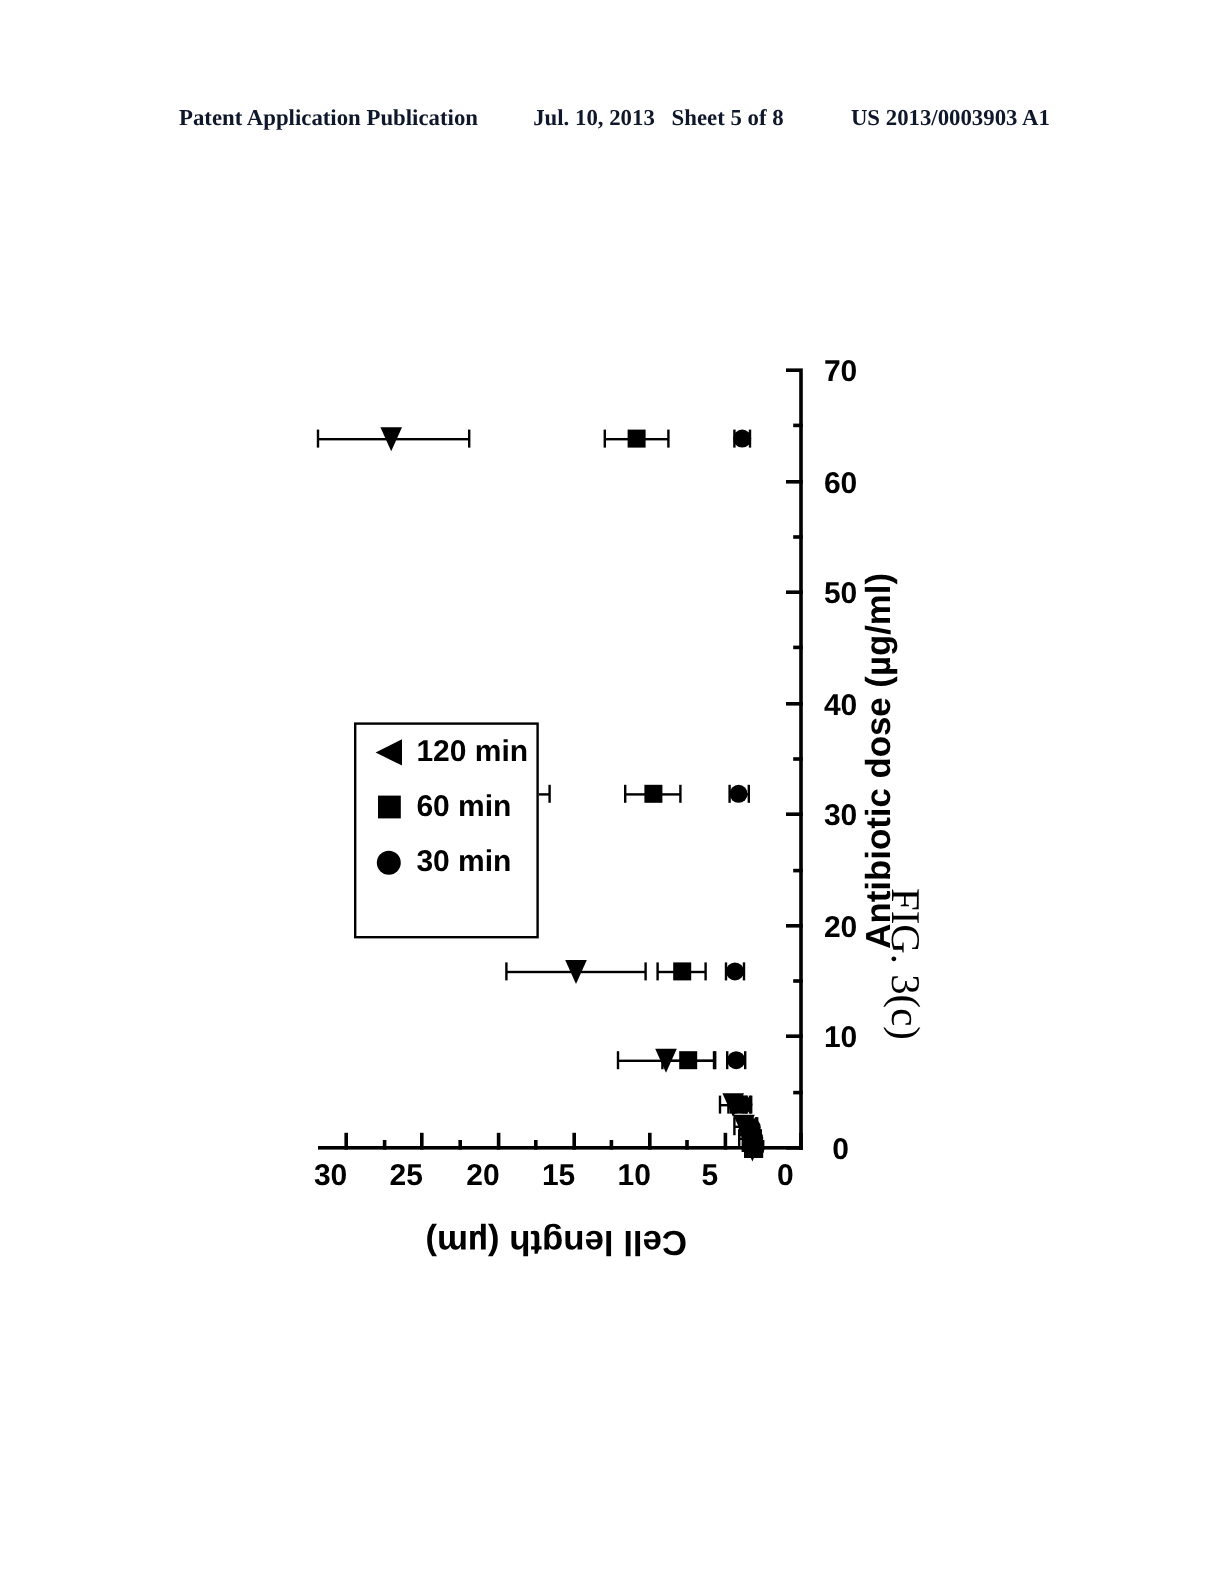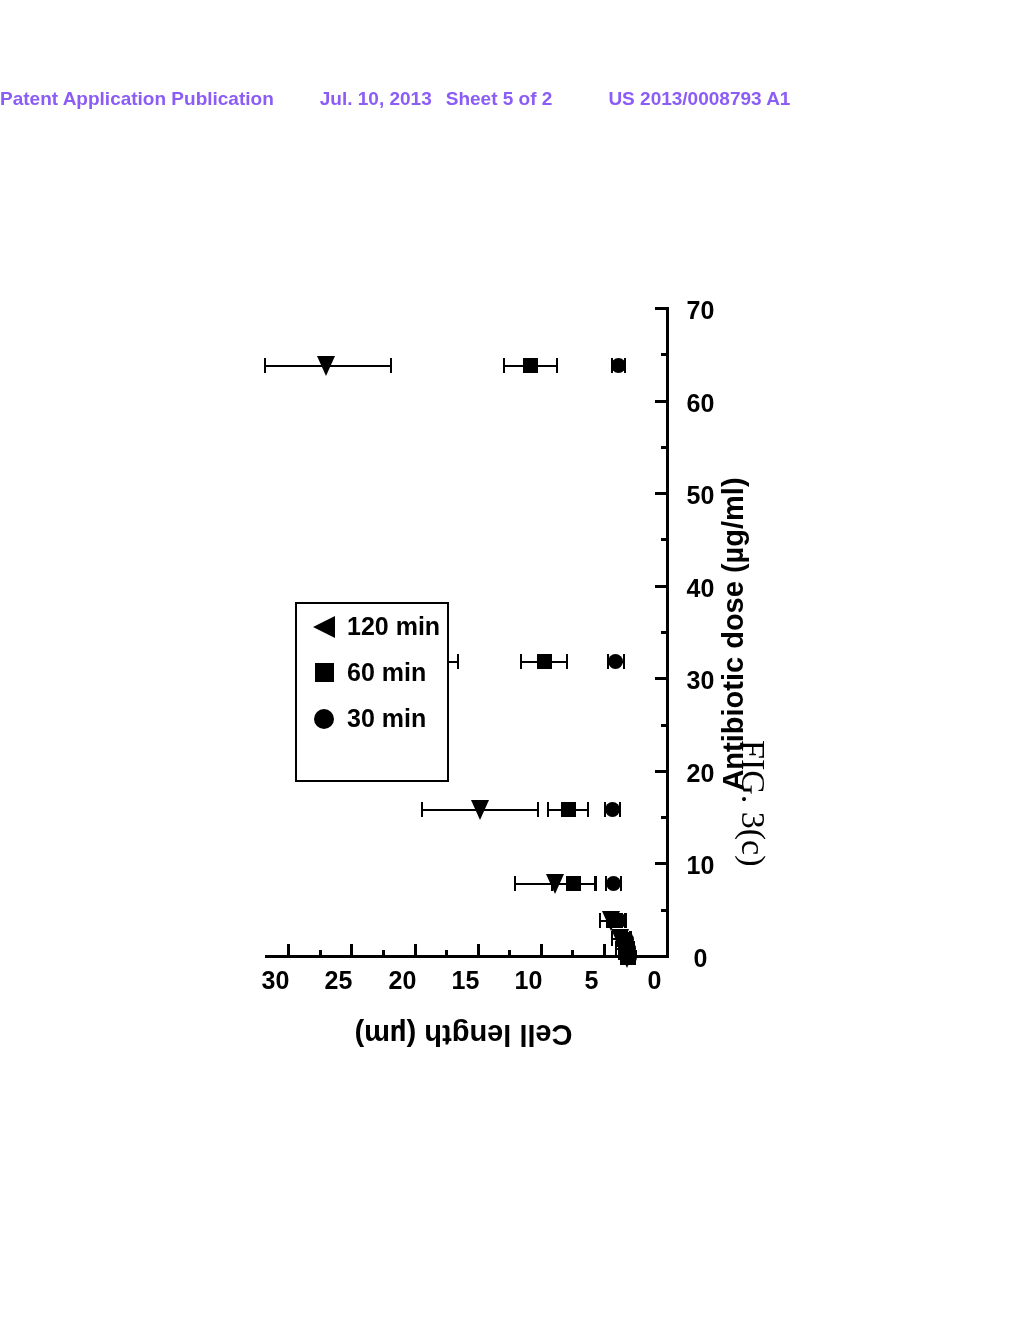--- a/index.html
+++ b/index.html
@@ -10,25 +10,26 @@
     position:relative;
     overflow:hidden;
     -webkit-font-smoothing:none;
   }
 
   
   #patent-header{
     position:absolute;
     left:0; top:88px; width:1024px;
     display:flex;
+    justify-content:center;
     align-items:baseline;
-    font-family:Liberation Sans, sans-serif;
+    font-family:Liberation Serif, serif;
     font-weight:bold;
     font-size:19px;
-    color:#8b5cf6;
+    color:#0f172a;
     letter-spacing:0px;
   }
   #patent-header .hgap1{display:inline-block;width:46px;}
   #patent-header .hgap2{display:inline-block;width:14px;}
   #patent-header .hgap3{display:inline-block;width:56px;}
   #patent-header span{white-space:pre;}
 
   
   #figure-stage{
     position:absolute;
@@ -230,23 +231,23 @@
   }
 </style>
 </head>
 <body>
 
 <div id="patent-header">
   <span>Patent Application Publication</span>
   <span class="hgap1"></span>
   <span>Jul. 10, 2013</span>
   <span class="hgap2"></span>
-  <span>Sheet 5 of 2</span>
+  <span>Sheet 5 of 8</span>
   <span class="hgap3"></span>
-  <span>US 2013/0008793 A1</span>
+  <span>US 2013/0003903 A1</span>
 </div>
 
 <div id="figure-stage">
 
   <div id="plot-rotator">
 
     <div id="plot-area">
       <div id="x-spine"></div>
       <div id="y-spine"></div>
 

